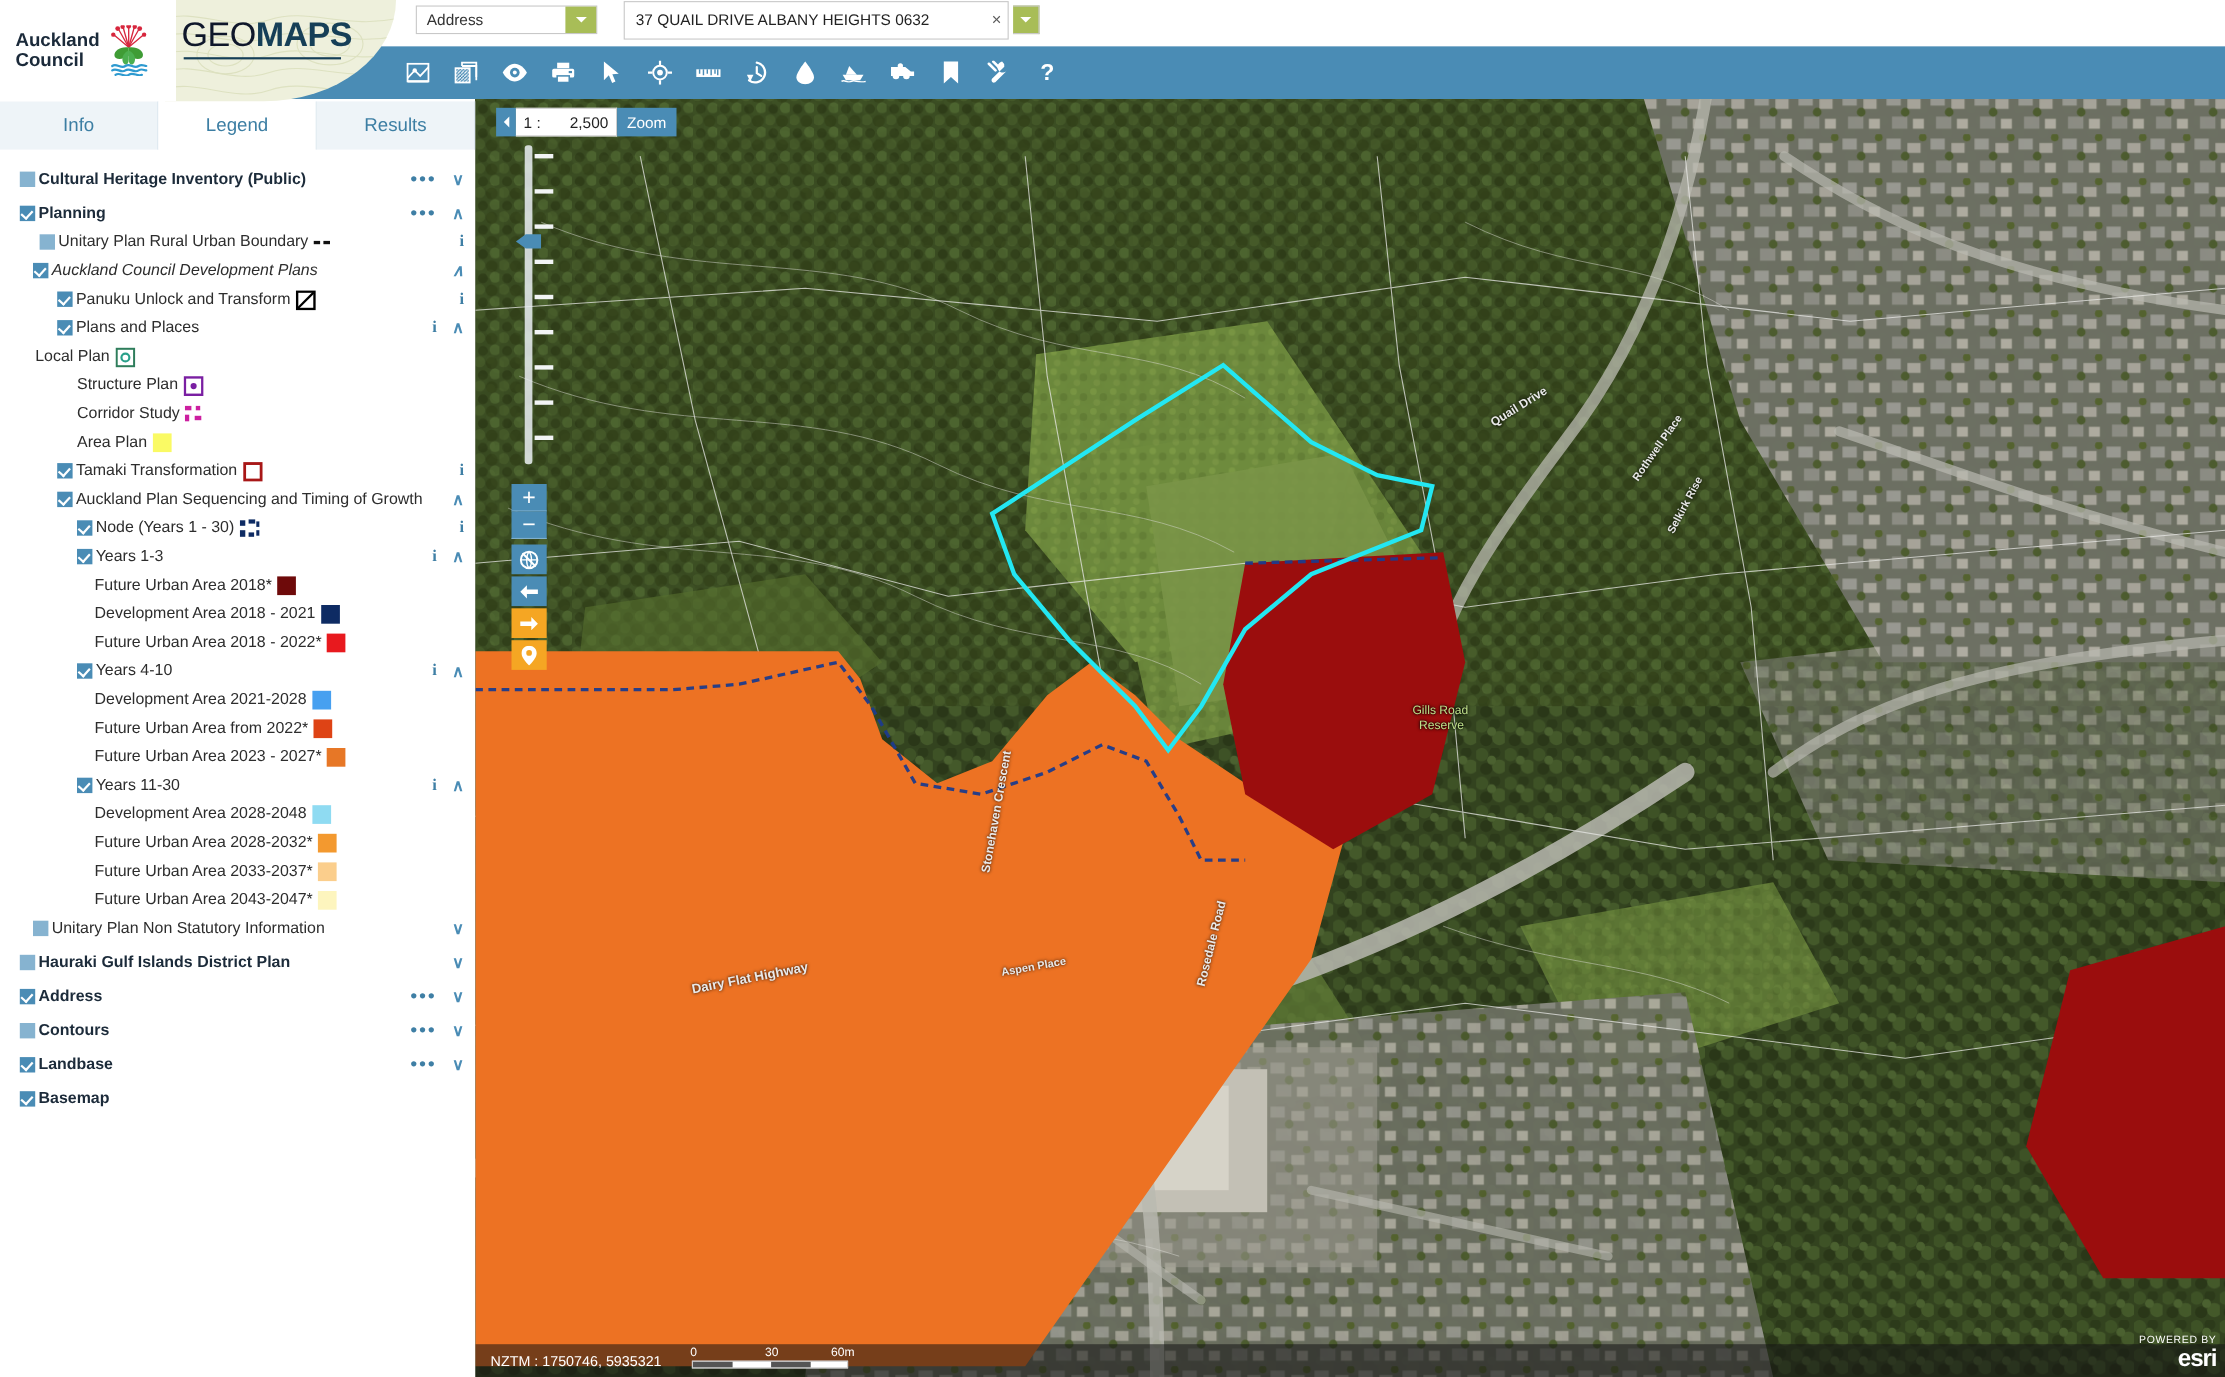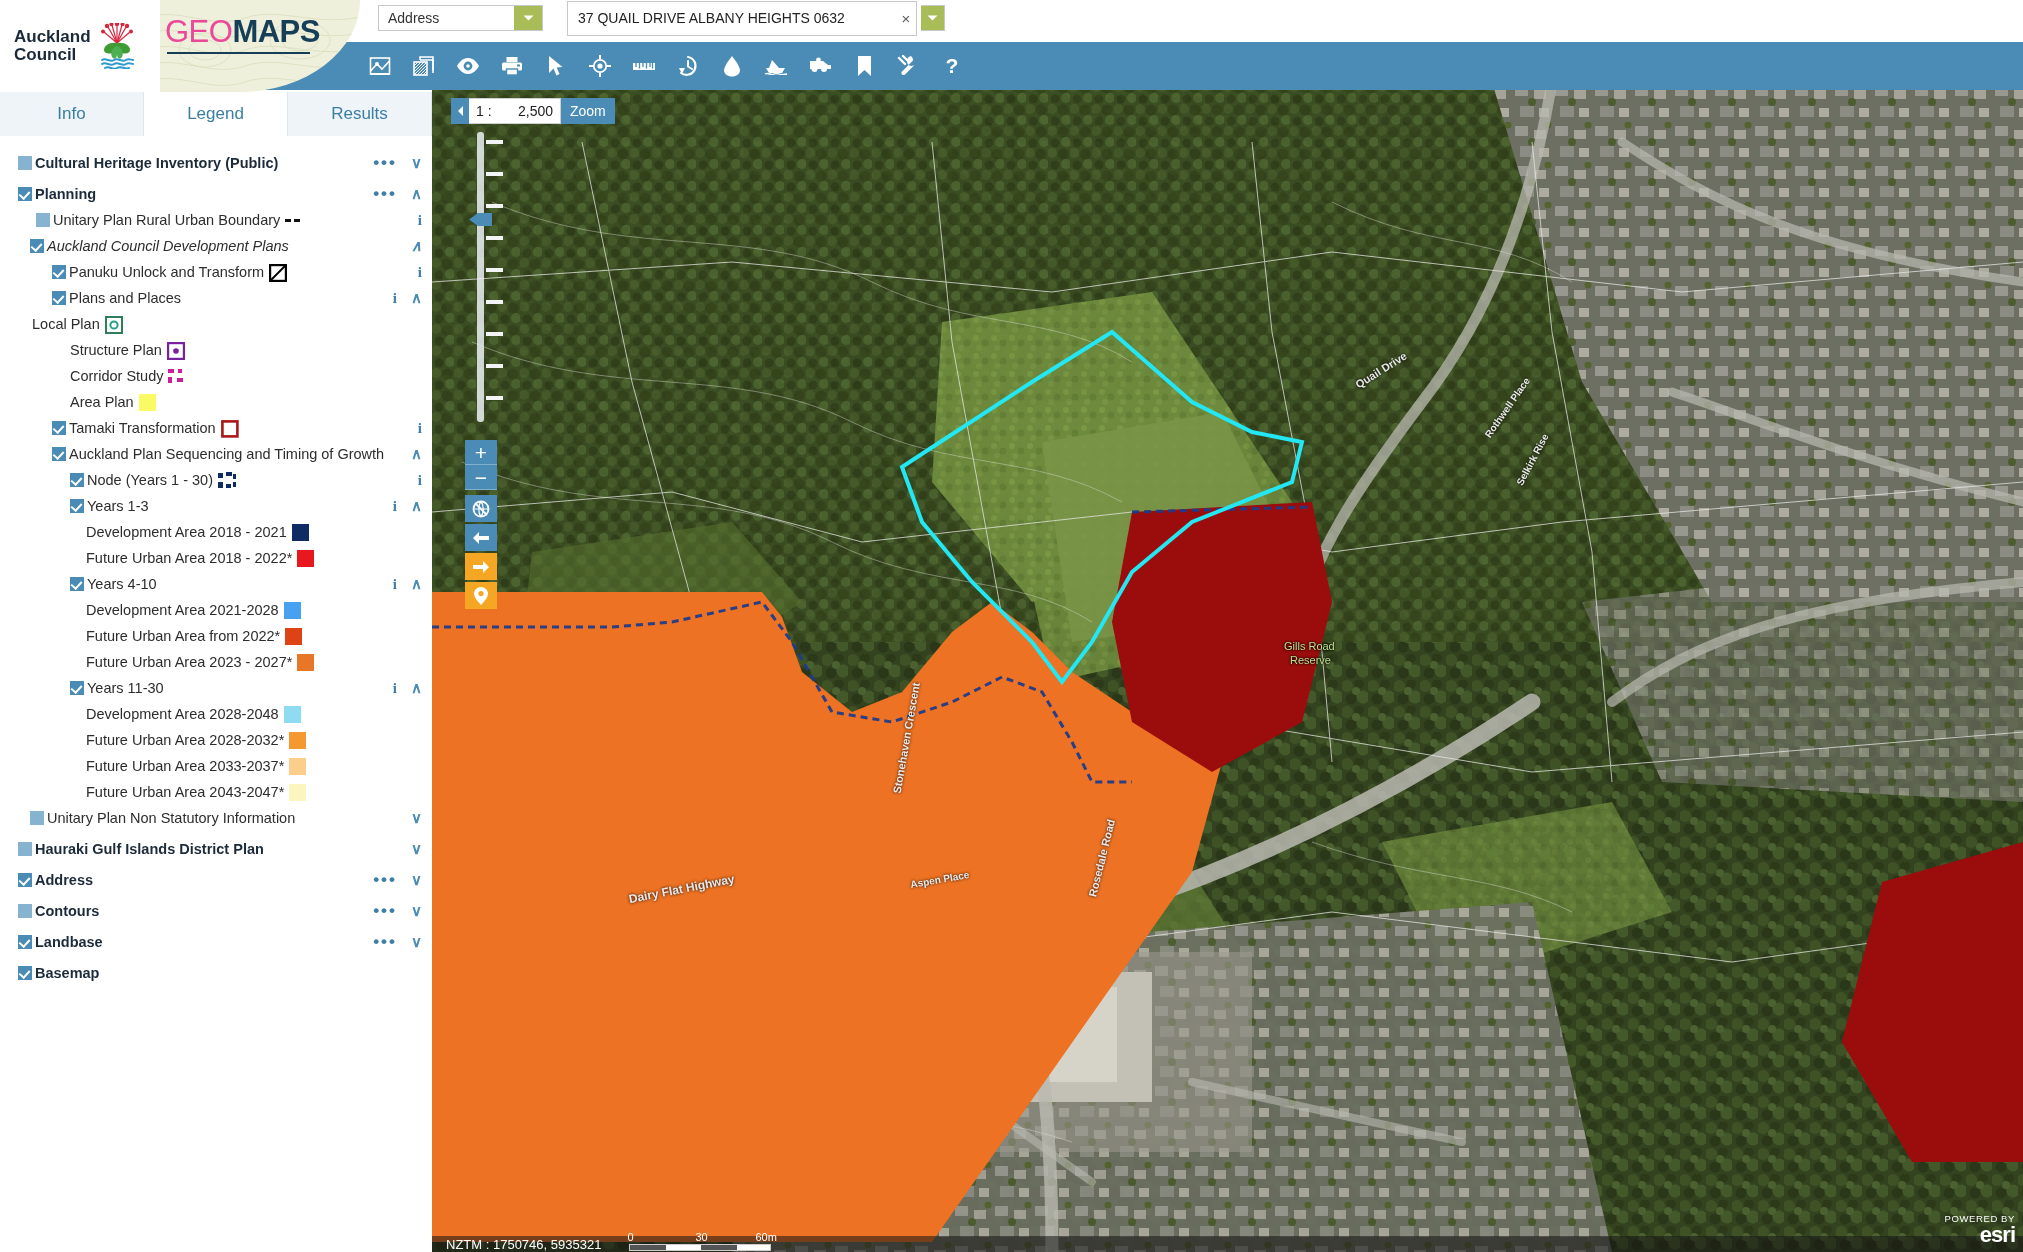--- a/index.html
+++ b/index.html
@@ -37,21 +37,21 @@
     overflow:hidden;
   }
   #brand-curve .topo {
     position:absolute; inset:0; opacity:.5;
   }
   #geomaps-word {
     position:absolute; left:165px; top:14px; z-index:33;
     font-family:"Liberation Sans", sans-serif;
     font-size:31px; color:#1b4a63; letter-spacing:-0.5px;
   }
-  #geomaps-word .light { font-weight:300; color:#ec4899; }
+  #geomaps-word .light { font-weight:300; color:#0f172a; }
   #geomaps-word .bold { font-weight:bold; color:#163f57; }
   #geomaps-rule {
     position:absolute; left:167px; top:52px; width:143px; height:2px;
     background:#163f57; z-index:33;
   }
 
   
   #search-row {
     position:absolute; left:378px; top:5px; height:26px; z-index:34;
     display:flex; align-items:center;
@@ -188,21 +188,21 @@
     position:absolute; left:33px; width:32px; height:27px; background:#4a8cb5;
     display:flex; align-items:center; justify-content:center; cursor:pointer; z-index:22;
   }
   #mb-globe { top:413px; }
   #mb-back  { top:442px; }
   #mb-fwd   { top:471px; background:#f5a623; }
   #mb-info  { top:500px; background:#f5a623; }
 
   
   #status-bar {
-    position:absolute; left:0; bottom:0; width:1591px; height:16px;
+    position:absolute; left:0; bottom:0; width:1591px; height:30px;
     background:rgba(20,20,20,.55); z-index:24;
     display:flex; align-items:center; color:#fff; font-size:13px;
   }
   #nztm { padding-left:14px; white-space:nowrap; }
   #scalebar { margin-left:28px; position:relative; width:142px; height:22px; }
   #scalebar-bar { position:absolute; left:0; top:11px; width:142px; height:7px; background:#fff; border:1px solid #ccc; }
   #scalebar-bar .seg { position:absolute; top:0; height:5px; background:#555; }
   .sb-lab { position:absolute; top:-2px; font-size:11px; color:#fff; }
 
   #esri-badge {
@@ -713,20 +713,24 @@
       </div>
       <div class="row" style="padding-left: 70px;">
         <span class="chk on"></span>
         <span class="lbl">Years 1-3</span>
         <div class="ctrls">
           <span class="infoi">i</span>
           <span class="chev">∧</span>
         </div>
       </div>
       <div class="row" style="padding-left: 86px;">
+        <span class="lbl">Future Urban Area 2018*</span>
+        <span class="swatch" style="background: rgb(110, 10, 10);"></span>
+      </div>
+      <div class="row" style="padding-left: 86px;">
         <span class="lbl">Development Area 2018 - 2021</span>
         <span class="swatch" style="background: rgb(14, 43, 99);"></span>
       </div>
       <div class="row" style="padding-left: 86px;">
         <span class="lbl">Future Urban Area 2018 - 2022*</span>
         <span class="swatch" style="background: rgb(232, 25, 30);"></span>
       </div>
       <div class="row" style="padding-left: 70px;">
         <span class="chk on"></span>
         <span class="lbl">Years 4-10</span>

